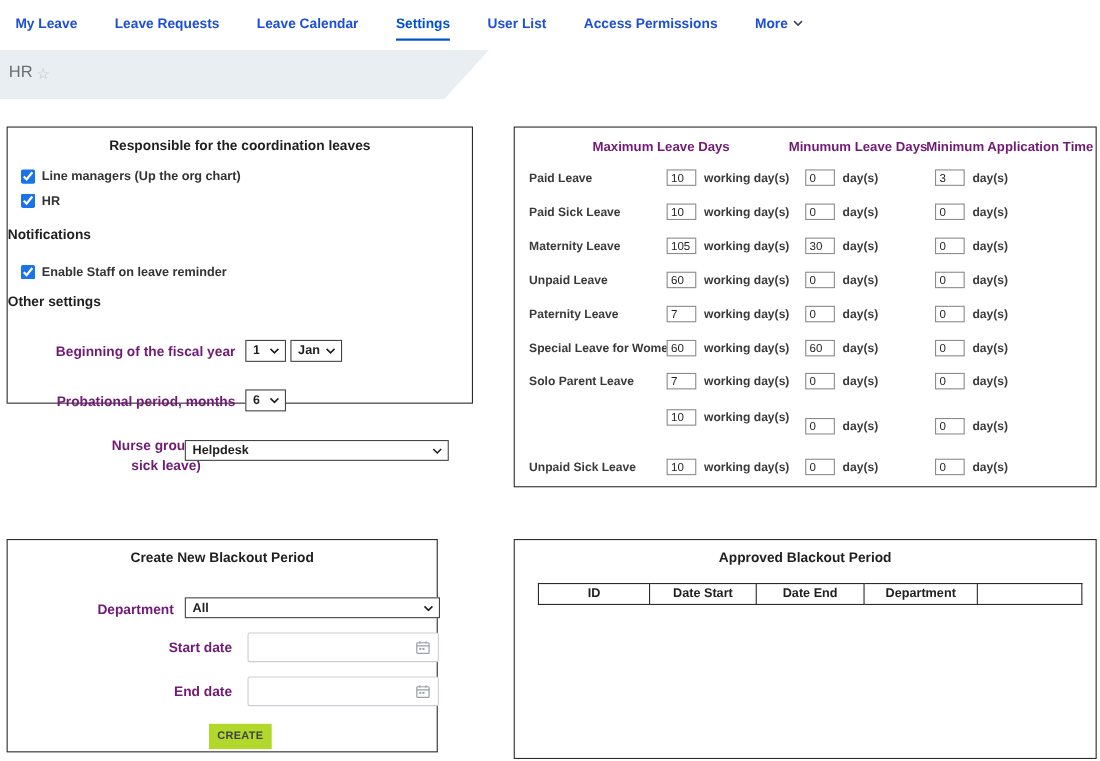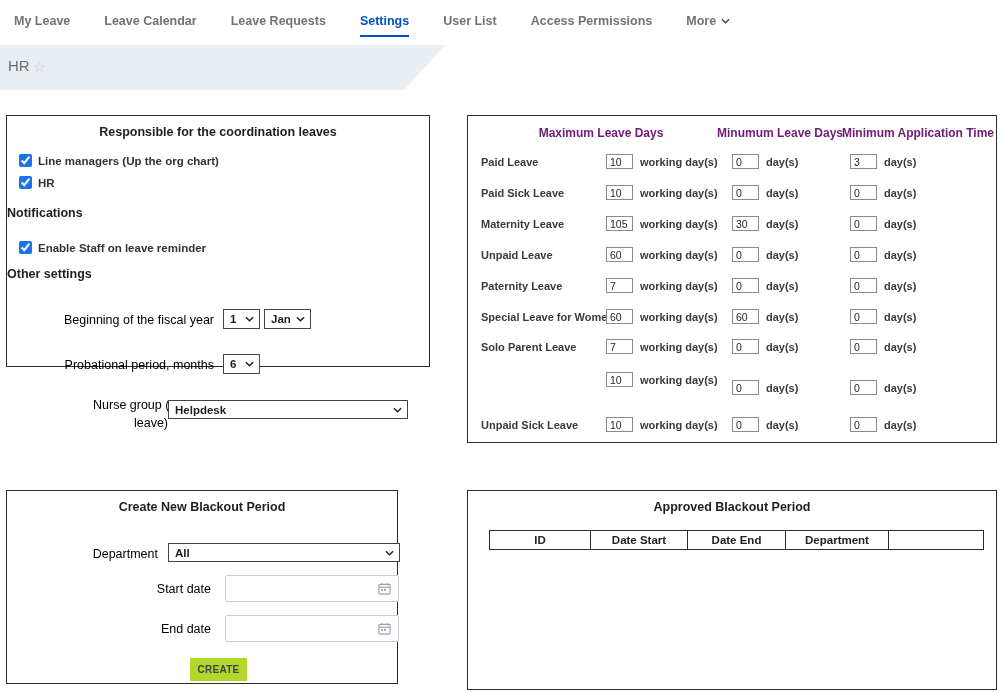--- a/index.html
+++ b/index.html
@@ -2,21 +2,21 @@
 <html><head>
 <meta charset="utf-8">
 <style>
   * { box-sizing: border-box; margin: 0; padding: 0; }
   html,body { width:1000px; height:692px; background:#fff; overflow:hidden;
     font-family:"Liberation Sans", sans-serif; color:#333; }
 
   
   .topnav { position:absolute; top:0; left:0; width:100%; height:45px;
     display:flex; align-items:flex-start; padding-left:14px; gap:34px; background:#fff; }
-  .tab { padding:14px 0 7px; font-size:12.5px; font-weight:600; color:#737373;
+  .tab { padding:14px 0 7px; font-size:12.5px; font-weight:600; color:#1d4ed8;
     cursor:pointer; white-space:nowrap; display:flex; align-items:center; gap:5px; }
   .tab.active { color:#0052cc; border-bottom:2px solid #0052cc; }
   .chev-nav { width:9px; height:6px; }
 
   
   .banner { position:absolute; top:45px; left:0; width:100%; height:45px; }
   .banner-bg { position:absolute; inset:0; background:#e9eef3;
     clip-path: polygon(0 0, 445px 0, 404px 100%, 0 100%); }
   .hr-title { position:absolute; left:8px; top:12px; font-size:15px; color:#6b6e70; }
   .star { position:absolute; left:33px; top:14px; font-size:14px; color:#c4c6c8; }
@@ -38,22 +38,22 @@
   .cb input { width:13px; height:13px; accent-color:#1a73e8; }
 
   
   .sel { position:absolute; height:20px; border:1px solid #444; background:#fff;
     display:flex; align-items:center; justify-content:space-between;
     padding:0 5px 0 6px; cursor:pointer; }
   .sel-val { font-size:11.5px; font-weight:600; color:#1f1f1f; white-space:nowrap;
     overflow:hidden; }
   .chev { width:9px; height:6px; flex:0 0 auto; margin-left:4px; }
 
-  .formlabel { position:absolute; text-align:right; font-size:12.5px; font-weight:400;
-    color:#000000; }
+  .formlabel { position:absolute; text-align:right; font-size:12.5px; font-weight:700;
+    color:#701a75; }
 
   
   .ld-head { position:absolute; top:10px; transform:translateX(-50%);
     font-size:12px; font-weight:600; color:#701a75; white-space:nowrap; }
   .ld-row { position:absolute; left:0; width:100%; height:20px; }
   .ld-lbl { position:absolute; left:13px; top:2px; font-size:11px; font-weight:600;
     color:#3a3a3a; white-space:nowrap; }
   .ld-in { position:absolute; width:27px; height:15px; border:1px solid #8b8b8b;
     font-size:10.5px; padding-left:3px; font-family:"Liberation Sans",sans-serif;
     color:#1f1f1f; top:0; }
@@ -80,24 +80,24 @@
     font-weight:600; color:#1f1f1f; text-align:center; }
 </style>
 </head>
 <body>
 
 <nav class="topnav">
   <div class="tab">
       <span>My Leave</span>
     </div>
   <div class="tab">
+      <span>Leave Requests</span>
+    </div>
+  <div class="tab">
       <span>Leave Calendar</span>
-    </div>
-  <div class="tab">
-      <span>Leave Requests</span>
     </div>
   <div class="tab active">
       <span>Settings</span>
     </div>
   <div class="tab">
       <span>User List</span>
     </div>
   <div class="tab">
       <span>Access Permissions</span>
     </div>

